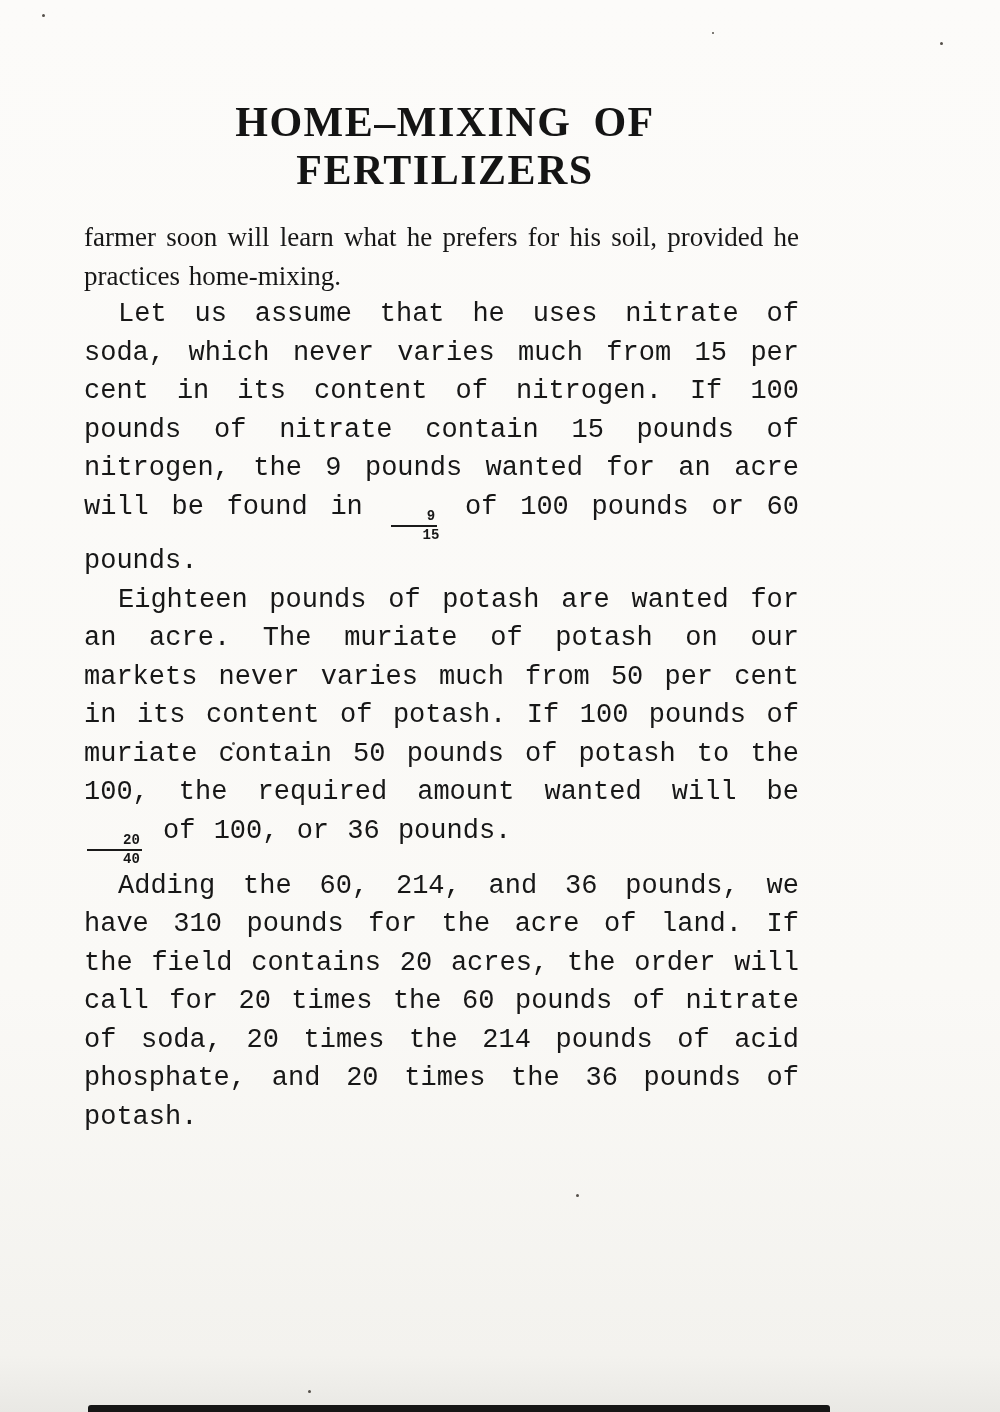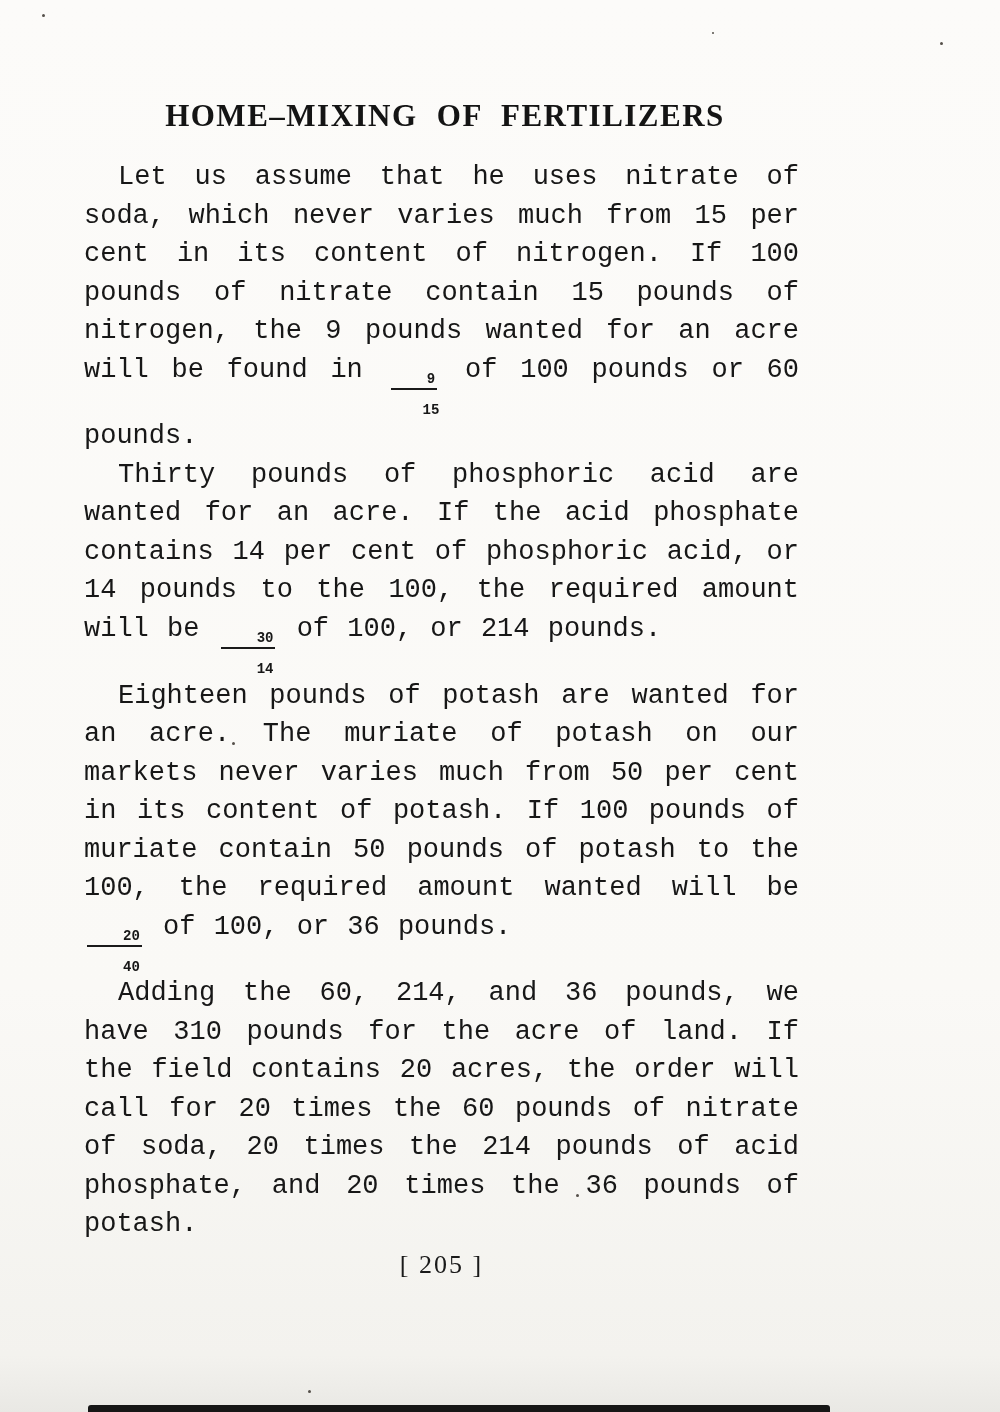--- a/index.html
+++ b/index.html
@@ -15,21 +15,21 @@
     background:linear-gradient(180deg,#fcfbf9 0%,#faf9f6 70%,#f3f2ee 96%,#e9e8e4 100%);
     color:#161616;
     overflow:hidden;
   }
   .title{
     margin:0;
     padding-top:98px;
     width:730px;
     margin-left:80px;
     text-align:center;
-    font-size:31px;
+    font-size:42px;
     font-weight:bold;
     letter-spacing:1.5px;
     word-spacing:10px;
     color:#141414;
   }
   .body-text{
     width:715px;
     margin-left:84px;
     margin-top:24px;
     font-size:27px;
@@ -54,21 +54,20 @@
     line-height:1.05;
     margin:0 3px;
     font-weight:bold;
   }
   .frac .num{
     border-bottom:2px solid #1a1a1a;
     padding:0 2px 1px 2px;
   }
   .frac .den{
     padding-top:1px;
-    margin-top:12px;
   }
   .page-number{
     width:715px;
     margin-left:84px;
     text-align:center;
     font-size:26px;
     margin-top:6px;
     letter-spacing:2px;
     color:#1a1a1a;
   }
@@ -93,36 +92,32 @@
   .speck.s5{left:308px;top:1390px;width:3px;height:3px;}
   .speck.s6{left:42px;top:14px;width:3px;height:3px;}
 </style>
 </head>
 <body>
 
 <div class="page">
   <h1 class="title">HOME–MIXING OF FERTILIZERS</h1>
 
   <div class="body-text" id="body-text">
+      <p class="para">farmer soon will learn what he prefers for his soil, provided he practices home-mixing.</p>
       <p class="para indent">Let us assume that he uses nitrate of soda, which never varies much from 15 per cent in its content of nitrogen. If 100 pounds of nitrate contain 15 pounds of nitrogen, the 9 pounds wanted for an acre will be found in <span class="frac">
           <span class="num">9</span>
           <span class="den">15</span>
         </span> of 100 pounds or 60 pounds.</p>
-      <p class="para indent">Thirty pounds of phosphoric acid are wanted for an acre. If the acid phosphate contains 14 per cent of phosphoric acid, or 14 pounds to the 100, the required amount will be <span class="frac">
-          <span class="num">30</span>
-          <span class="den">14</span>
-        </span> of 100, or 214 pounds.</p>
       <p class="para indent">Eighteen pounds of potash are wanted for an acre. The muriate of potash on our markets never varies much from 50 per cent in its content of potash. If 100 pounds of muriate contain 50 pounds of potash to the 100, the required amount wanted will be <span class="frac">
           <span class="num">20</span>
           <span class="den">40</span>
         </span> of 100, or 36 pounds.</p>
       <p class="para indent">Adding the 60, 214, and 36 pounds, we have 310 pounds for the acre of land. If the field contains 20 acres, the order will call for 20 times the 60 pounds of nitrate of soda, 20 times the 214 pounds of acid phosphate, and 20 times the 36 pounds of potash.</p>
     </div>
 
-  <div class="page-number">[ 205 ]</div>
 
   <div class="scan-edge"></div>
   <div class="speck s1"></div>
   <div class="speck s2"></div>
   <div class="speck s3"></div>
   <div class="speck s4"></div>
   <div class="speck s5"></div>
   <div class="speck s6"></div>
 </div>
 

